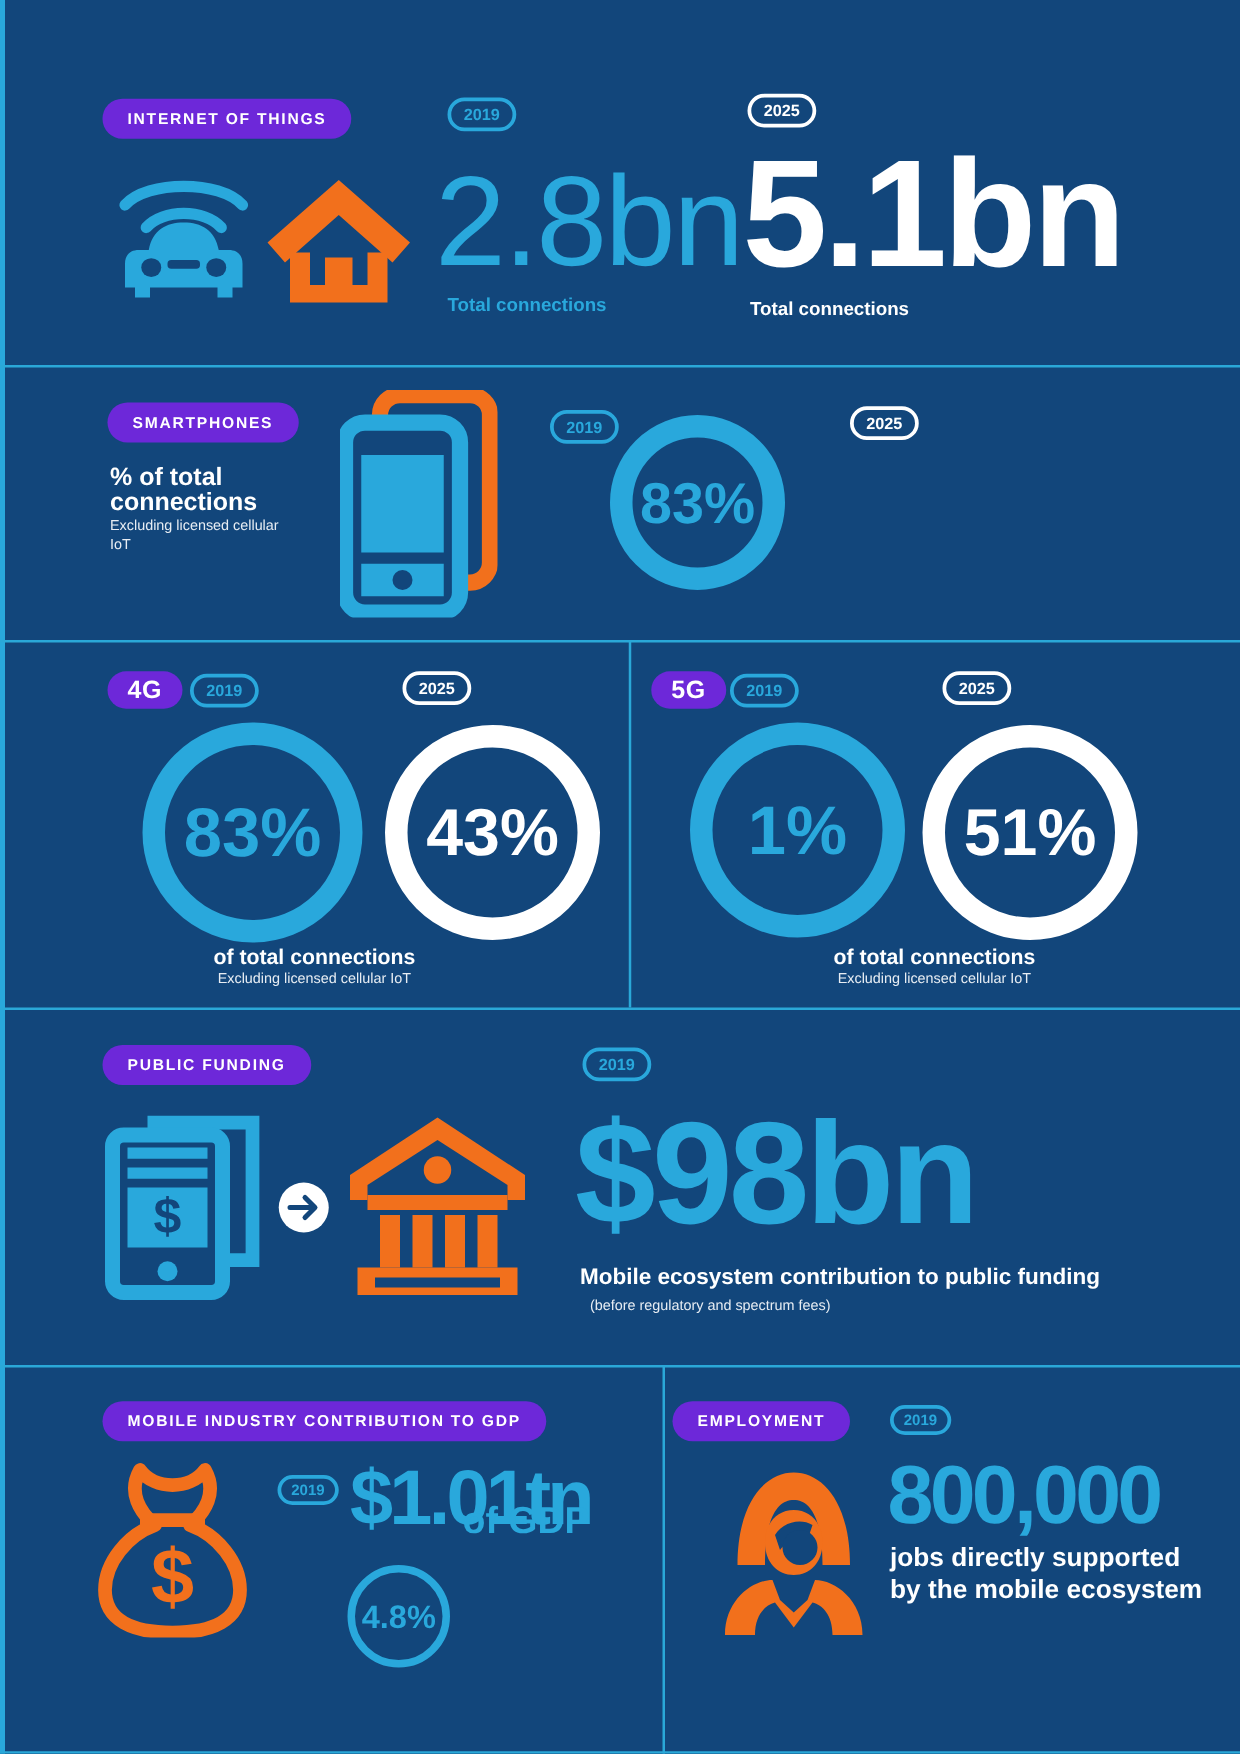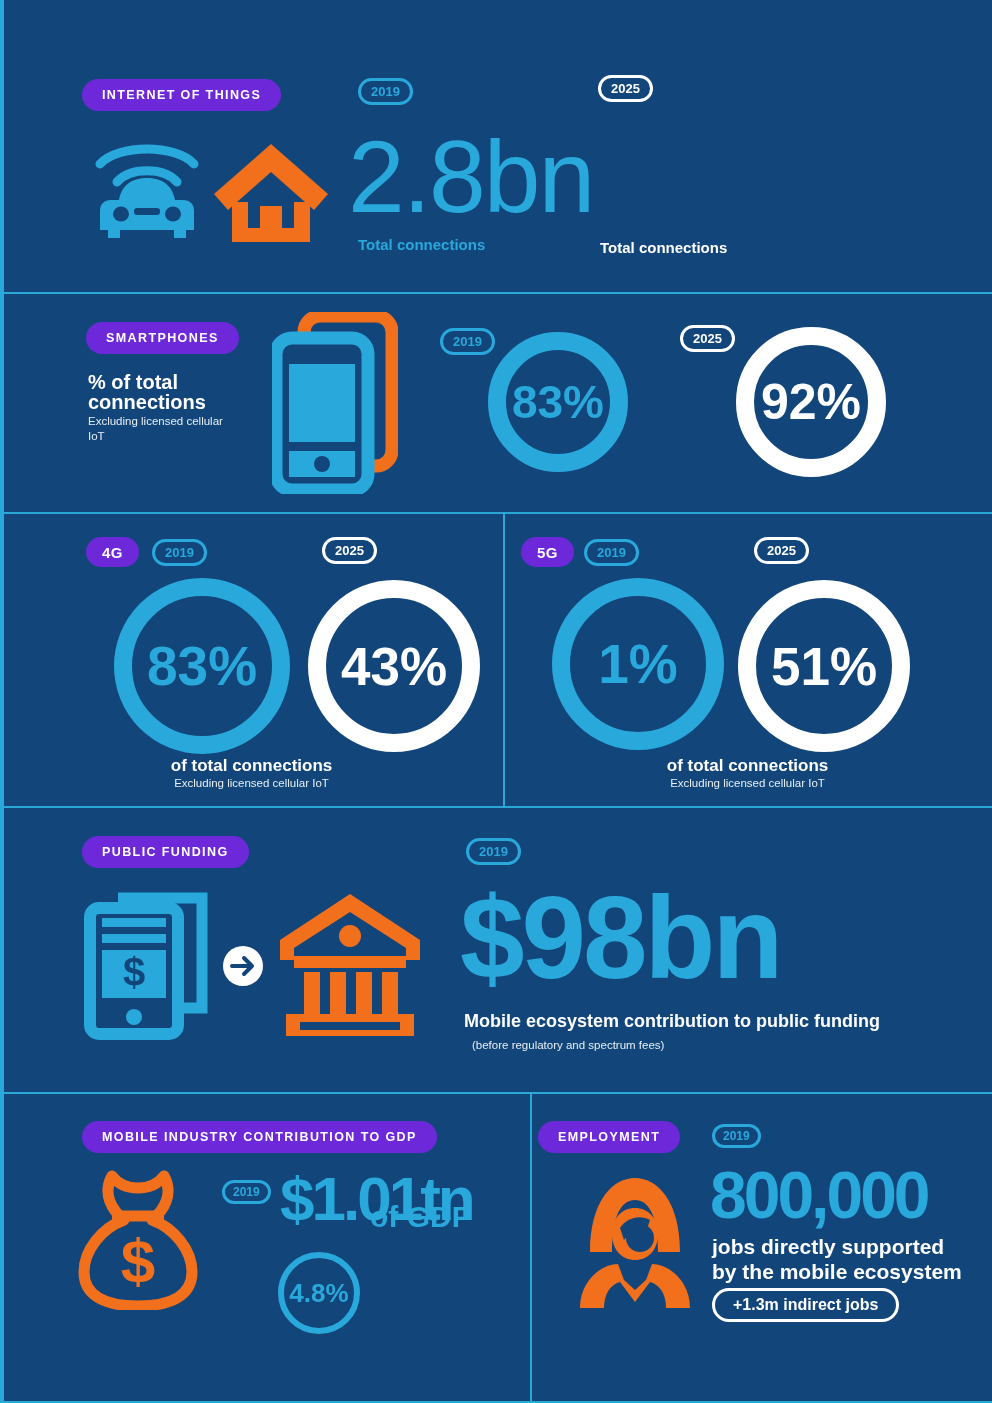--- a/index.html
+++ b/index.html
@@ -22,21 +22,21 @@
 
   
   .tag{
     display:inline-flex;align-items:center;justify-content:center;
     background:#6d28d9;color:#ffffff;
     border-radius:999px;
     font-weight:bold;letter-spacing:1.4px;
     white-space:nowrap;
   }
   .tag.lg{height:32px;padding:0 20px;font-size:12.5px;}
-  .tag.sm{height:30px;padding:0 16px;font-size:15px;letter-spacing:.5px;}
+  .tag.sm{height:30px;padding:0 16px;font-size:20px;letter-spacing:.5px;}
 
   
   .year{
     display:inline-flex;align-items:center;justify-content:center;
     border-radius:999px;font-weight:bold;
     box-sizing:border-box;white-space:nowrap;
   }
   .year.cyan{border:3px solid #29a8dc;color:#29a8dc;}
   .year.white{border:3px solid #ffffff;color:#ffffff;}
   .year.y1{height:27px;padding:0 10px;font-size:13px;}
@@ -107,20 +107,21 @@
 
   <div class="abs" style="left:358px;top:78px;">
     <span class="year cyan y1">2019</span>
   </div>
   <div class="abs huge-light cyan-t" style="left:348px;top:127px;font-size:102px;line-height:100px;">2.8bn</div>
   <div class="abs capt cyan-t" style="left:358px;top:236px;">Total connections</div>
 
   <div class="abs" style="left:598px;top:75px;">
     <span class="year white y1">2025</span>
   </div>
+  <div class="abs huge-bold white-t" style="left:594px;top:112px;font-size:122px;line-height:118px;">5.1bn</div>
   <div class="abs capt white-t" style="left:600px;top:239px;">Total connections</div>
 
   <div class="abs" style="left:86px;top:322px;">
     <span class="tag lg">SMARTPHONES</span>
   </div>
   <div class="abs bold white-t" style="left:88px;top:372px;font-size:20px;line-height:20px;width:150px;">% of total connections</div>
   <div class="abs sub" style="left:88px;top:414px;line-height:15px;width:140px;">Excluding licensed cellular IoT</div>
 
   <svg class="abs" style="left:272px;top:312px;" width="126" height="182" viewBox="0 0 126 182">
     <rect x="32" y="4" width="88" height="150" rx="16" fill="none" stroke="#f2701c" stroke-width="13"></rect>
@@ -132,23 +133,20 @@
 
   <div class="abs" style="left:440px;top:328px;">
     <span class="year cyan y1">2019</span>
   </div>
   <div class="abs donut cyan" style="left:488px;top:332px;width:140px;height:140px;font-size:46px;">
     <span>83%</span>
   </div>
 
   <div class="abs" style="left:680px;top:325px;">
     <span class="year white y1">2025</span>
-  </div>
-  <div class="abs donut white" style="left:736px;top:327px;width:150px;height:150px;font-size:50px;">
-    <span>92%</span>
   </div>
 
   <div class="abs" style="left:86px;top:537px;">
     <span class="tag sm">4G</span>
   </div>
   <div class="abs" style="left:152px;top:539px;">
     <span class="year cyan y1">2019</span>
   </div>
   <div class="abs donut cyan" style="left:114px;top:578px;width:176px;height:176px;font-size:55px;">
     <span>83%</span>
@@ -259,17 +257,14 @@
     <circle cx="70" cy="70" r="14" fill="#12467b"></circle>
     <path d="M10 140 C10 112, 32 96, 48 96 L54 112 L65 122 L76 112 L82 96
              C98 96, 120 112, 120 140 L96 140 C96 124, 88 116, 80 114 L65 134
              L50 114 C42 116, 34 124, 34 140 Z" fill="#f2701c"></path>
   </svg>
 
   <div class="abs huge-bold cyan-t" style="left:710px;top:1162px;font-size:66px;line-height:66px;">800,000</div>
   <div class="abs bold white-t" style="left:712px;top:1259px;font-size:21px;line-height:25px;">by the mobile ecosystem</div>
   <div class="abs bold white-t" style="left:712px;top:1234px;font-size:21px;line-height:25px;">jobs directly supported</div>
 
-  <div class="abs" style="left:712px;top:1288px;">
-    <span class="pill-out">+1.3m indirect jobs</span>
-  </div>
 
 </div>
 
 </body></html>

